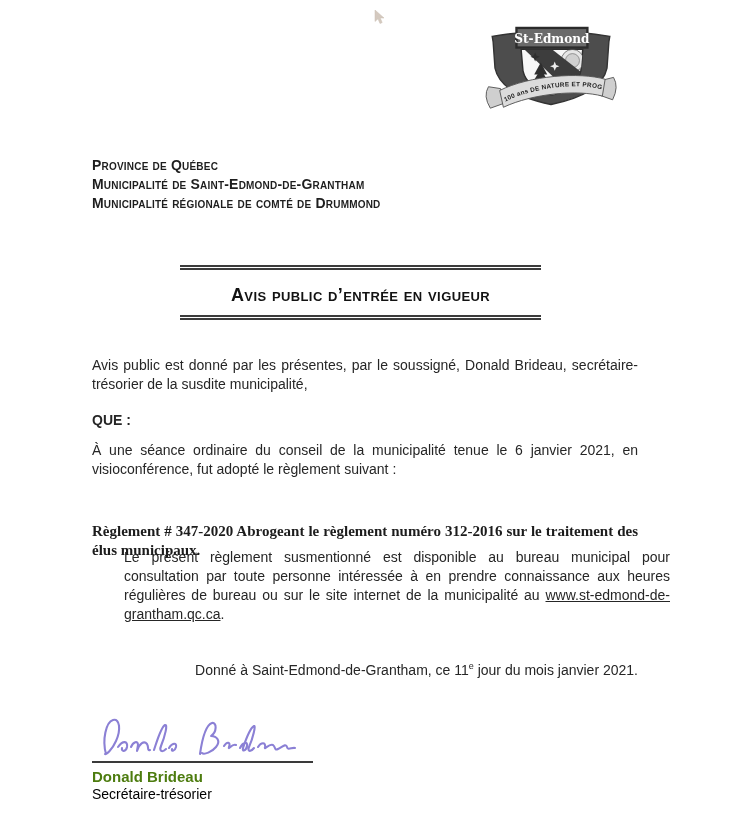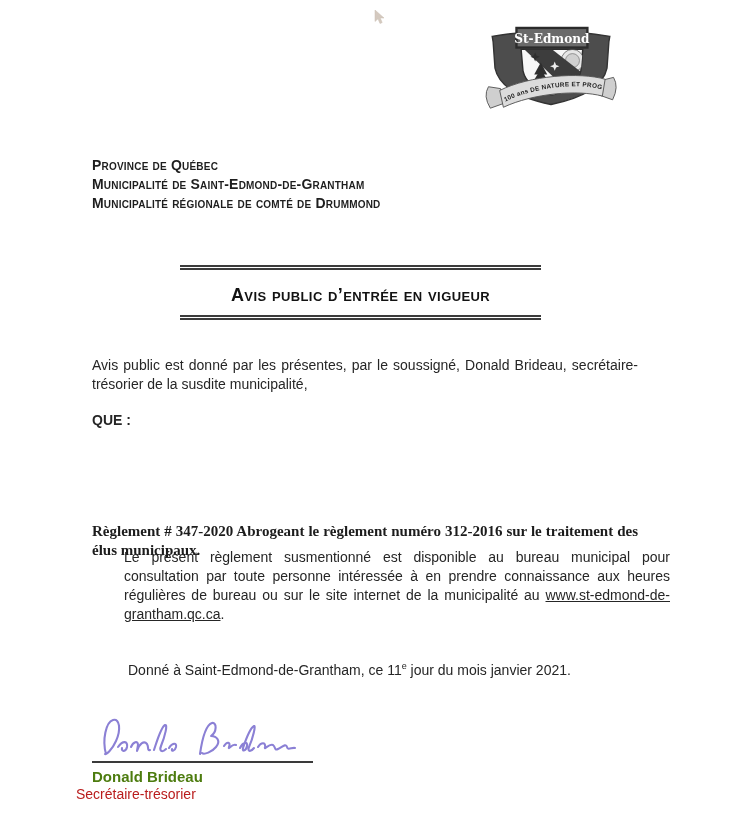--- a/index.html
+++ b/index.html
@@ -63,37 +63,37 @@
   .p-seance  { top: 441px; }
   .p-reglement {
     top: 492px;
     font-family: "Liberation Serif", serif;
     font-weight: bold;
     font-size: 15px;
     color: #1c1c1c;
     margin-top: 30px;
   }
   .p-dispo   { top: 548px; margin-left: 32px; }
-  .p-donne   { top: 661px; text-align: left; margin-left: 36px; }
+  .p-donne   { top: 661px; text-align: right; }
   .site-link { color: #262626; text-decoration: underline; cursor: pointer; }
   sup { font-size: 9px; line-height: 0; }
 
   
   .sig-script { left: 96px; top: 714px; }
   .sig-line {
     left: 92px; top: 761px; width: 221px; height: 0;
     border-top: 2px solid #3a3a3a;
   }
   .sig-name {
     left: 92px; top: 767px;
     font-weight: bold; font-size: 15px; line-height: 19px; color: #4d7c0f;
   }
   .sig-title {
-    left: 76px; top: 785px;
-    font-size: 14px; line-height: 19px; color: #b91c1c;
+    left: 92px; top: 785px;
+    font-size: 14px; line-height: 19px; color: #000000;
   }
 </style>
 </head>
 <body>
 
 <div class="page">
 
   <svg class="abs cursor" width="12" height="15" viewBox="0 0 12 15">
     <polygon points="1,0 1,11.5 4,8.8 6,13.5 8.2,12.5 6.2,8 10,8" fill="#c6b8aa" stroke="#b8a898" stroke-width="0.5"></polygon>
   </svg>
@@ -155,20 +155,21 @@
   </div>
 
   <div class="abs title-box">
     <div class="title-text">Avis public d’entrée en vigueur</div>
   </div>
 
   <p class="abs para p-que">QUE :</p>
 
   <p class="abs para p-intro">Avis public est donné par les présentes, par le soussigné, Donald Brideau, secrétaire-trésorier de la susdite municipalité,</p>
 
+  <p class="abs para p-seance">À une séance ordinaire du conseil de la municipalité tenue le 6 janvier 2021, en visioconférence, fut adopté le règlement suivant :</p>
 
   <p class="abs para p-reglement">Règlement # 347-2020 Abrogeant le règlement numéro 312-2016 sur le traitement des élus municipaux.</p>
 
   <p class="abs para p-dispo"><span>Le présent règlement susmentionné est disponible au bureau municipal pour consultation par toute personne intéressée à en prendre connaissance aux heures régulières de bureau ou sur le site internet de la municipalité au </span><a class="site-link">www.st-edmond-de-grantham.qc.ca</a><span>.</span></p>
 
   <p class="abs para p-donne"><span>Donné à Saint-Edmond-de-Grantham, ce 11</span><sup>e</sup><span> jour du mois janvier 2021.</span></p>
 
   <svg class="abs sig-script" width="215" height="46" viewBox="0 0 215 46">
     <g fill="none" stroke="#8b80d5" stroke-width="2.1" stroke-linecap="round" stroke-linejoin="round">
       <path d="M10,40 C6,26 10,8 17,6 C24,4 25,16 20,27 C16,36 10,41 9,40"></path>

